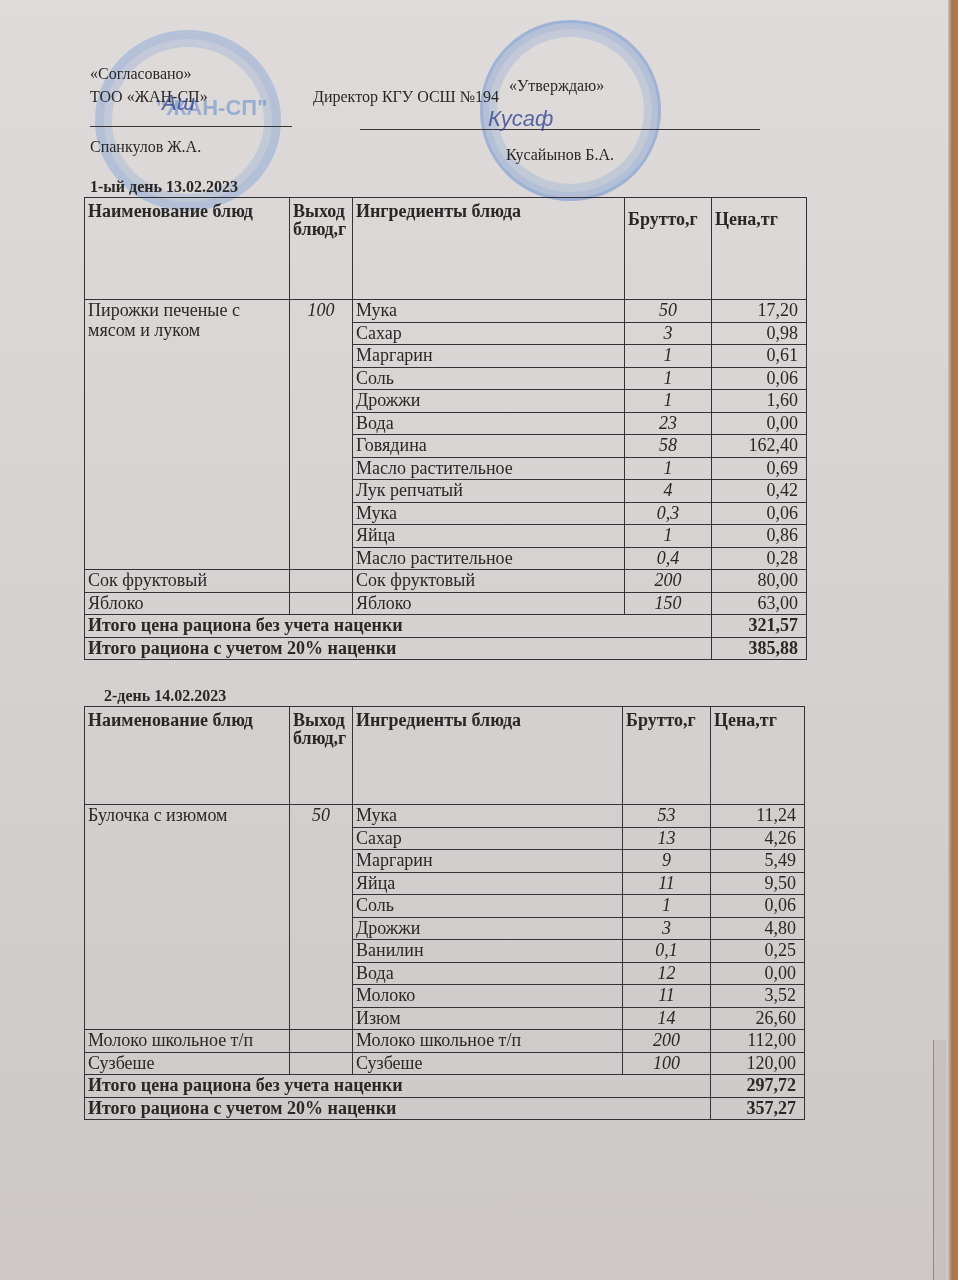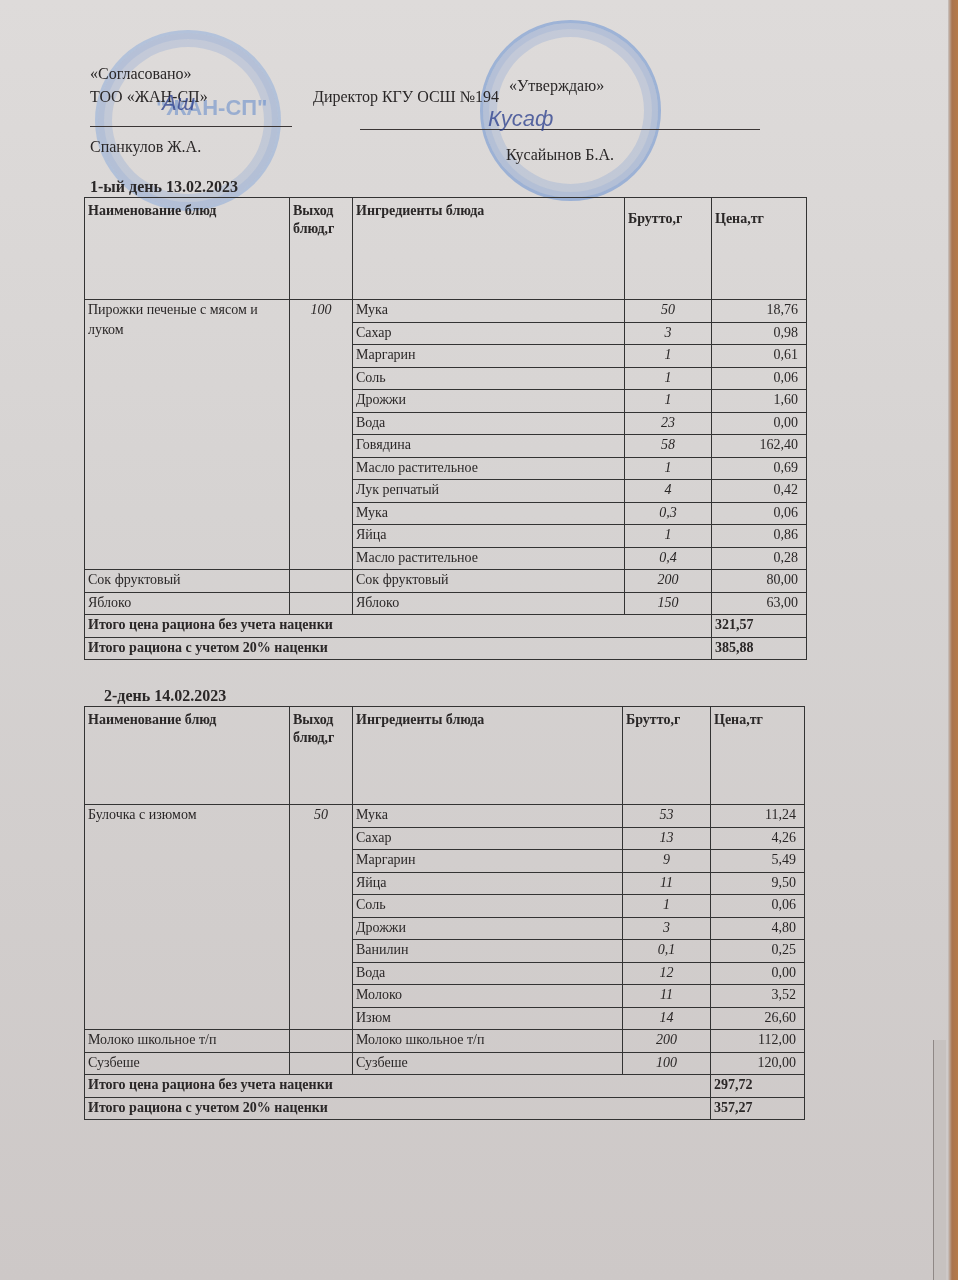--- a/index.html
+++ b/index.html
@@ -33,31 +33,31 @@
     font-weight: bold; font-size: 22px;
   }
   .sig {
     position: absolute; color: rgba(40,60,140,0.75); font-family: Liberation Sans, sans-serif;
     font-style: italic; font-size: 22px;
   }
   .hdr { position: absolute; font-size: 16px; line-height: 19px; }
   .line { position: absolute; height: 1px; background: #3a3535; }
   .day-title { position: absolute; font-size: 16px; font-weight: bold; text-align: right; }
   table.menu {
-    position: absolute; border-collapse: collapse; font-size: 14px; table-layout: fixed;
+    position: absolute; border-collapse: collapse; font-size: 18px; table-layout: fixed;
   }
   table.menu td {
     border: 1px solid #333; padding: 0 3px; height: 21.5px; line-height: 20px;
     vertical-align: top; white-space: nowrap; overflow: hidden;
   }
   table.menu td.head { font-weight: bold; height: auto; white-space: normal; line-height: 18px; padding-top: 4px; }
   td.num { text-align: center; font-style: italic; }
   td.price { text-align: right; padding-right: 8px !important; }
   td.total-label { font-weight: bold; }
-  td.total-val { font-weight: bold; padding-right: 8px !important; }
+  td.total-val { font-weight: bold; text-align: right; padding-right: 8px !important; }
   td.dish-name { white-space: normal !important; line-height: 20px; margin-top: 16px; }
 </style>
 </head>
 <body>
 
 <div class="page"></div>
 <div class="page-edge"></div>
 <div class="page-edge2"></div>
 
 <div class="stamp stamp-left">
@@ -92,21 +92,21 @@
     <td class="head">Выход блюд,г</td>
     <td class="head">Ингредиенты блюда</td>
     <td class="head" style="padding-top:12px;">Брутто,г</td>
     <td class="head" style="padding-top:12px;">Цена,тг</td>
   </tr>
   <tr>
     <td rowspan="12" class="dish-name">Пирожки печеные с мясом и луком</td>
     <td rowspan="12" class="num">100</td>
     <td>Мука</td>
     <td class="num">50</td>
-    <td class="price">18,76</td>
+    <td class="price">17,20</td>
   </tr>
   <tr>
         <td>Сахар</td>
         <td class="num">3</td>
         <td class="price">0,98</td>
       </tr>
   <tr>
         <td>Маргарин</td>
         <td class="num">1</td>
         <td class="price">0,61</td>

